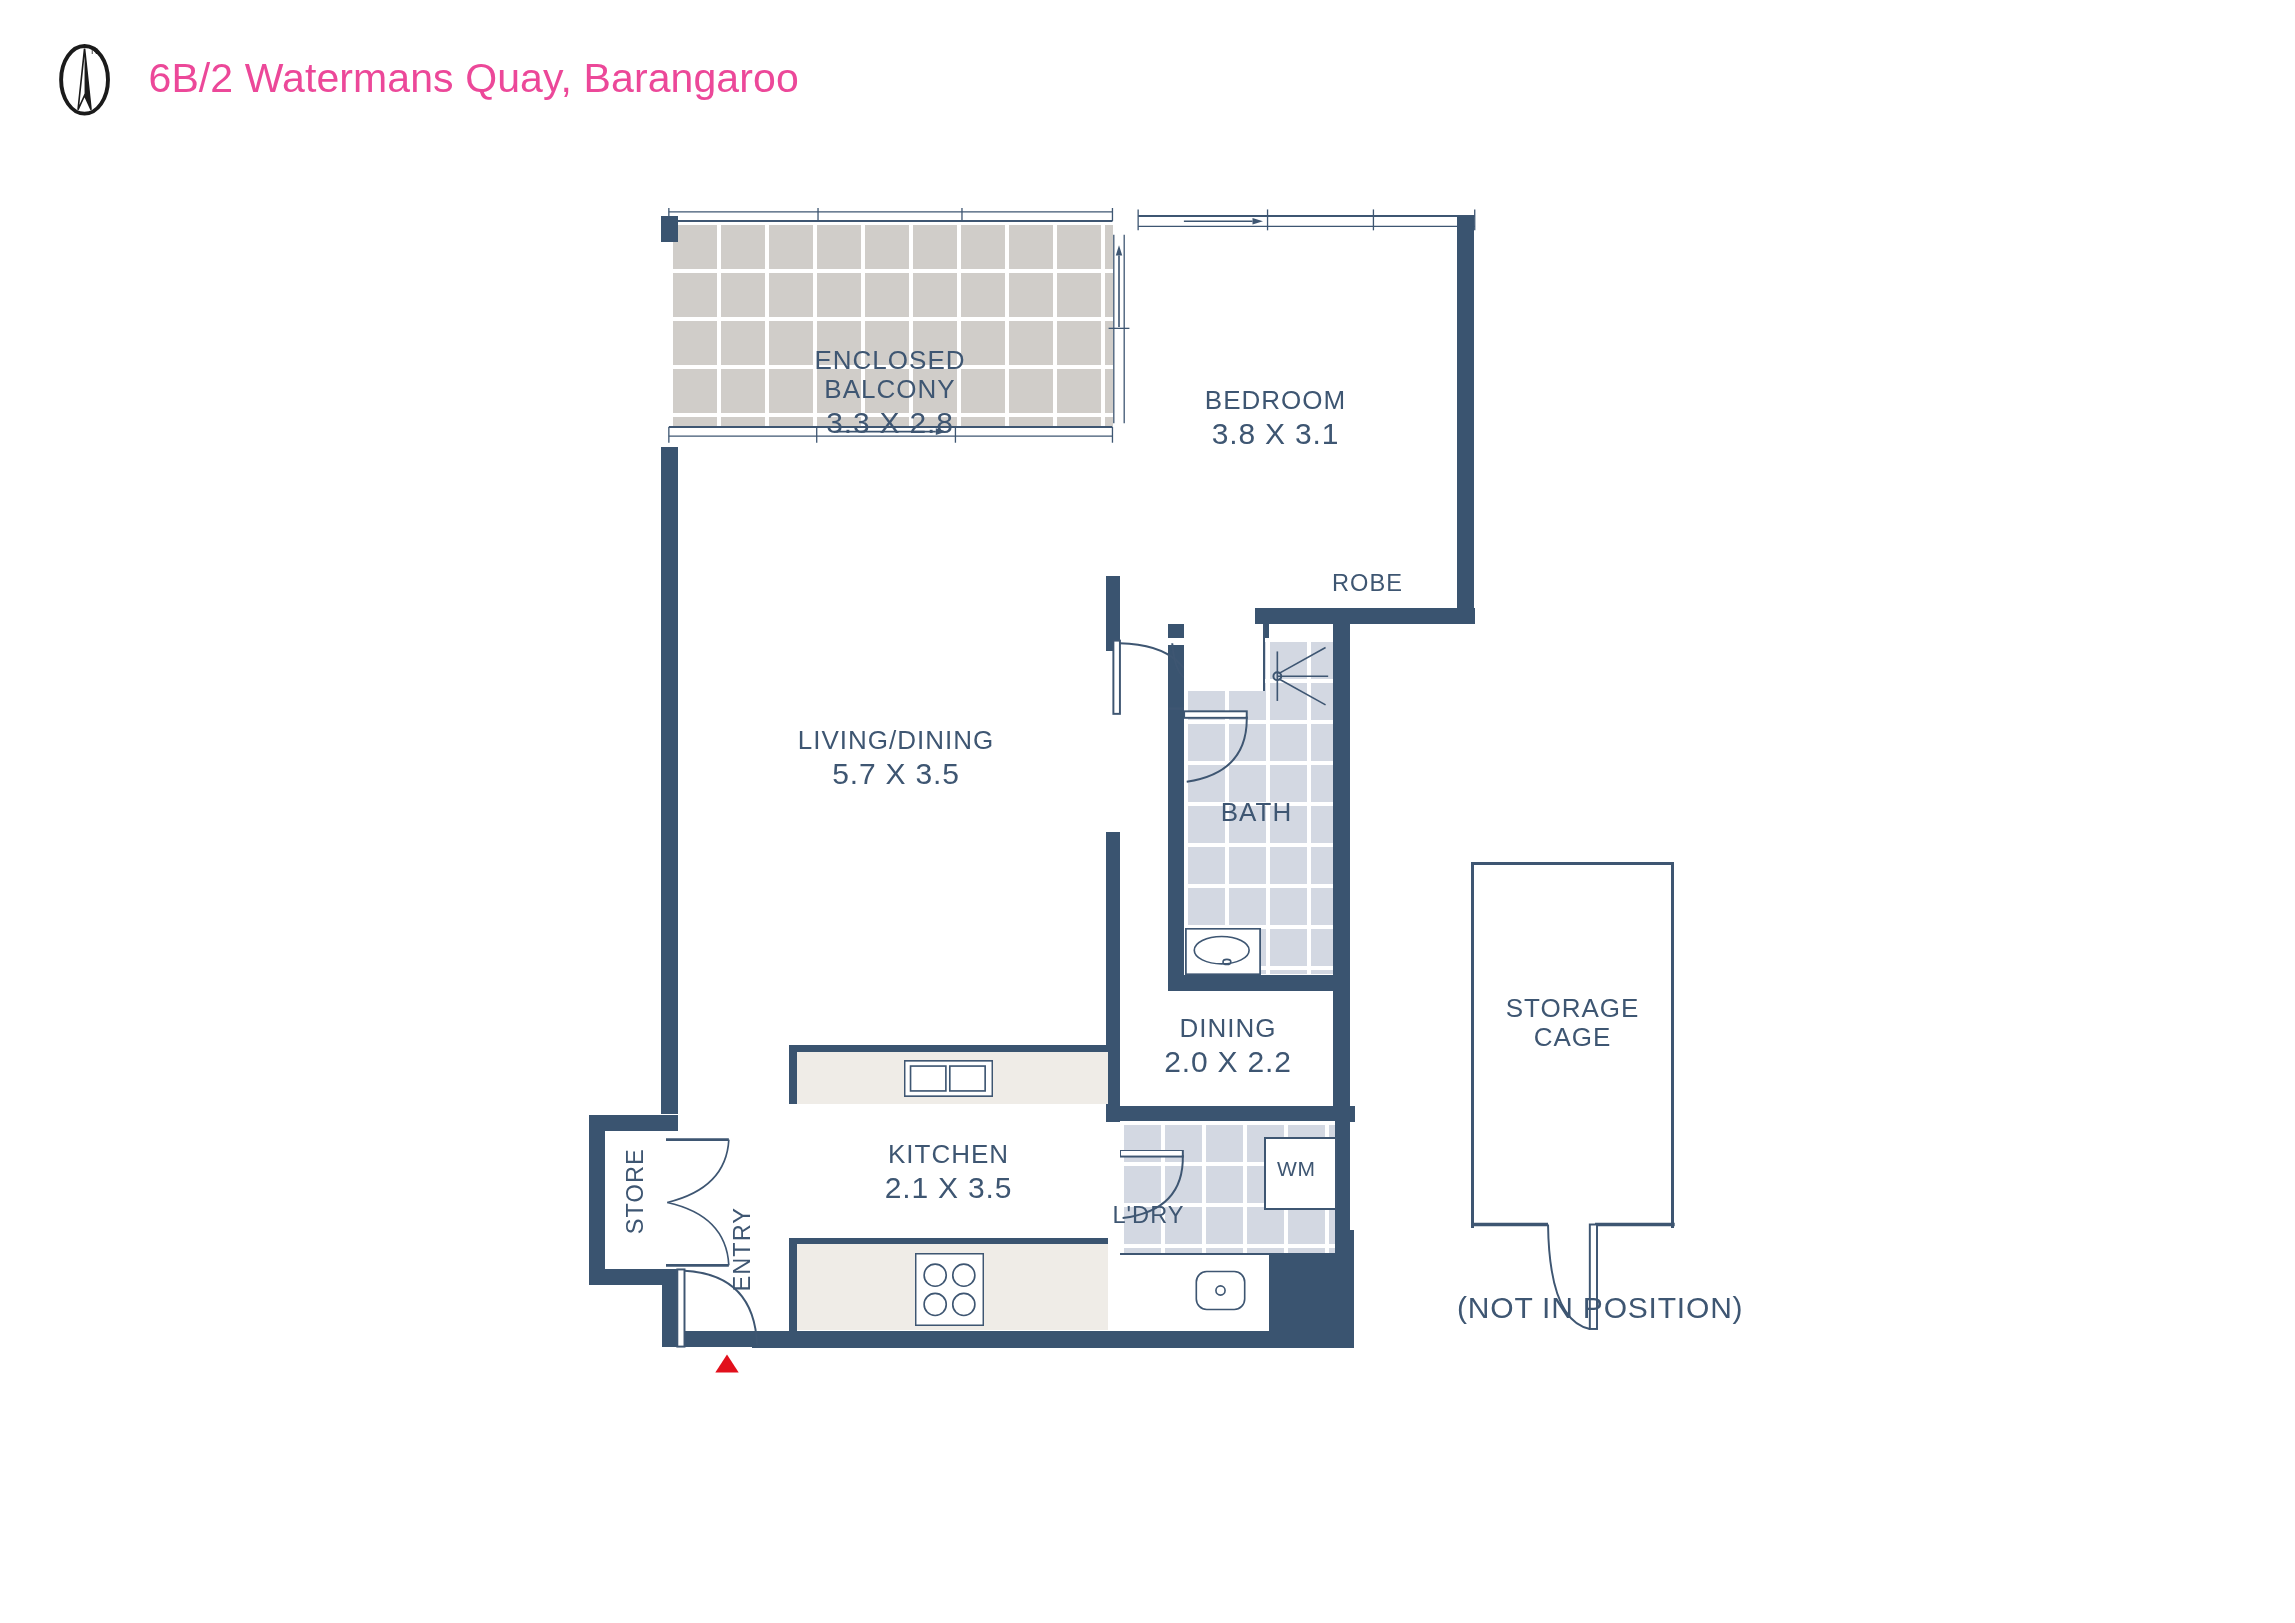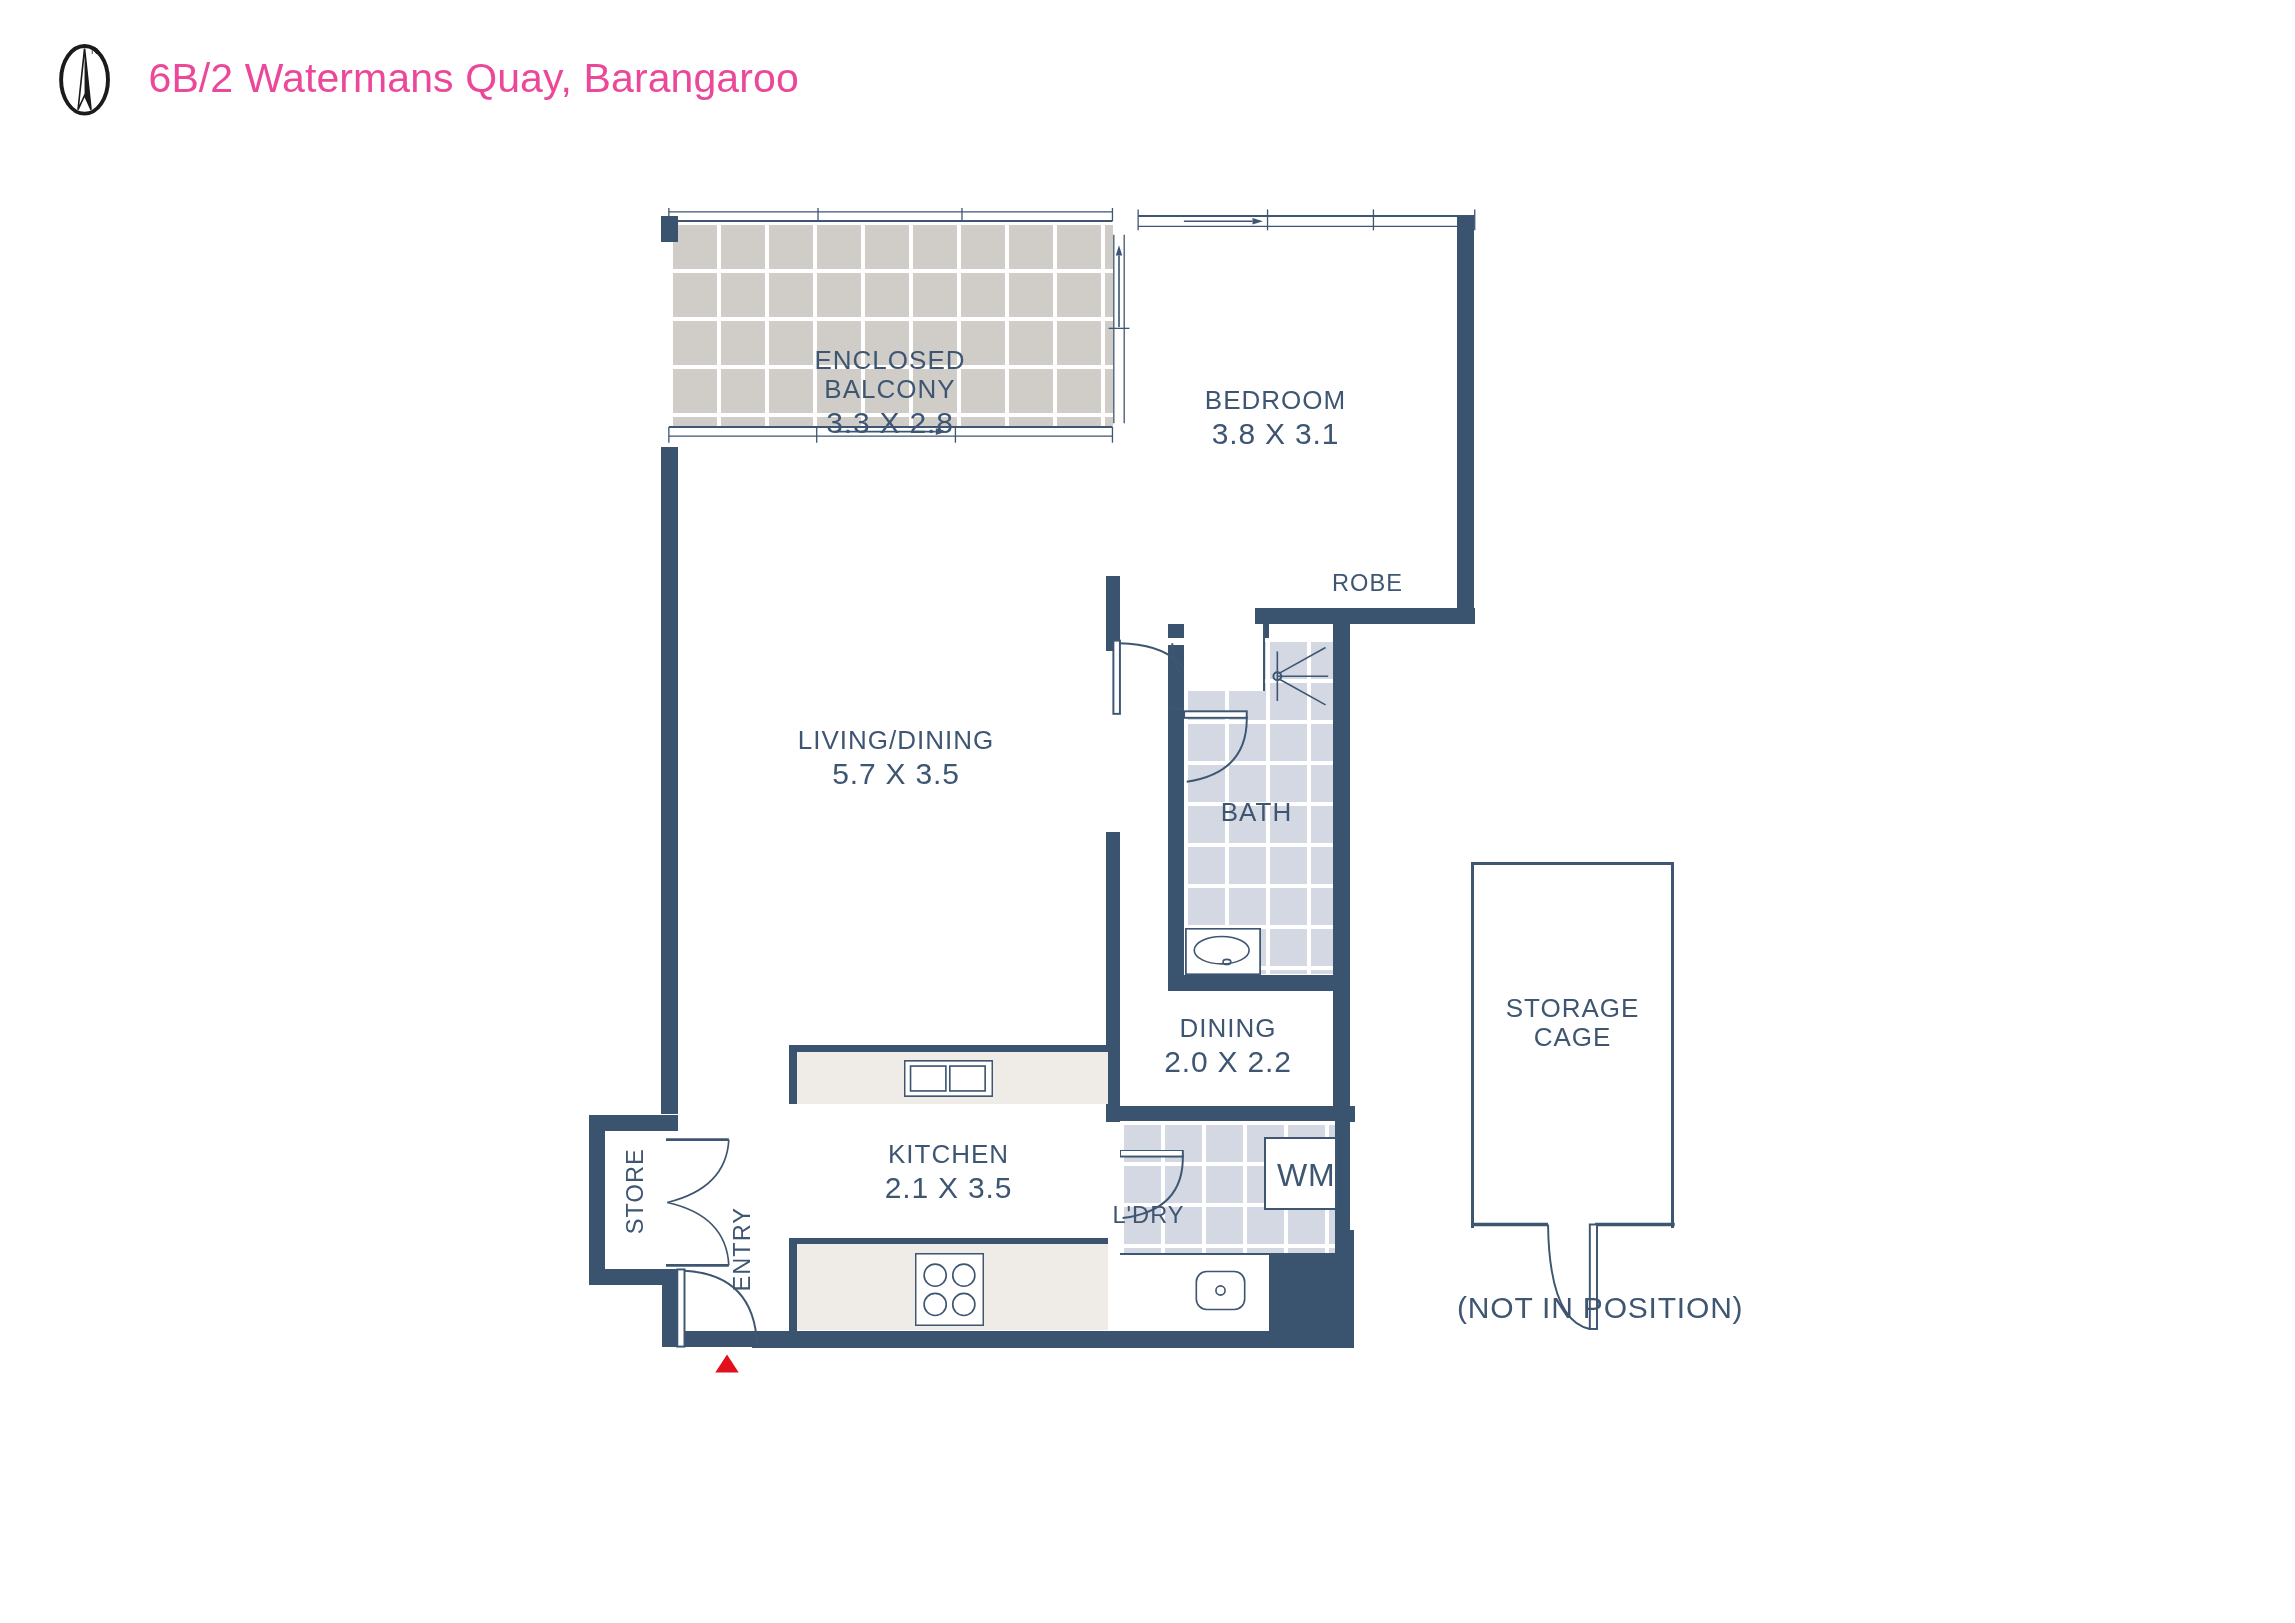--- a/index.html
+++ b/index.html
@@ -223,21 +223,21 @@
   <svg class="abs" style="left:915px;top:1253px;width:69px;height:73px;" viewBox="0 0 106 112">
     <rect x="1" y="1" width="104" height="110" fill="#ffffff" stroke="#3e5672" stroke-width="2.5"></rect>
     <circle cx="31" cy="34" r="17" fill="none" stroke="#3e5672" stroke-width="2.5"></circle>
     <circle cx="75" cy="34" r="17" fill="none" stroke="#3e5672" stroke-width="2.5"></circle>
     <circle cx="31" cy="79" r="17" fill="none" stroke="#3e5672" stroke-width="2.5"></circle>
     <circle cx="75" cy="79" r="17" fill="none" stroke="#3e5672" stroke-width="2.5"></circle>
   </svg>
 
   <div class="tile-cool" style="left:1120px;top:1121px;width:215px;height:132px;"></div>
   <div class="white" style="left:1264px;top:1137px;width:73px;height:73px;border:2px solid #3e5672;box-sizing:border-box;"></div>
-  <div class="note" style="left:1277px;top:1157px;font-size:32px;">WM</div>
+  <div class="note" style="left:1277px;top:1157px;font-size:21px;">WM</div>
   <svg class="abs" style="left:1120px;top:1150px;width:72px;height:72px;" viewBox="0 0 110 110">
     <rect x="0" y="0" width="96" height="10" fill="#ffffff" stroke="#3e5672" stroke-width="3"></rect>
     <path d="M96 8 Q 98 92 4 104" fill="none" stroke="#3e5672" stroke-width="3"></path>
   </svg>
   <div class="rlabel" style="left:1080px;top:1202px;width:137px;">
     <div class="rname sm">L'DRY</div>
   </div>
   <div class="white" style="left:1120px;top:1253px;width:149px;height:77px;border-top:2px solid #3e5672;box-sizing:border-box;"></div>
   <svg class="abs" style="left:1195px;top:1270px;width:51px;height:41px;" viewBox="0 0 78 62">
     <rect x="2" y="2" width="74" height="58" rx="16" fill="none" stroke="#3e5672" stroke-width="2.5"></rect>

